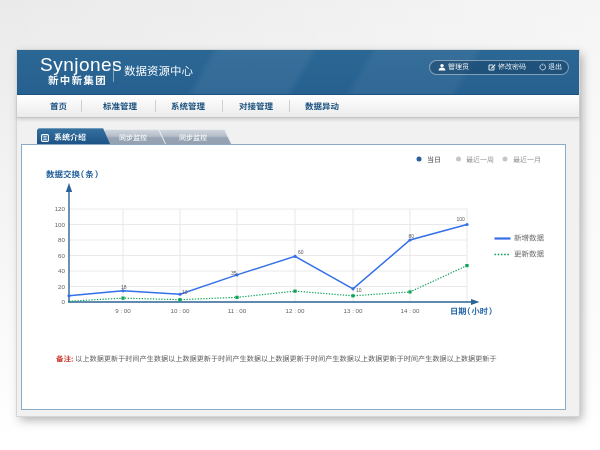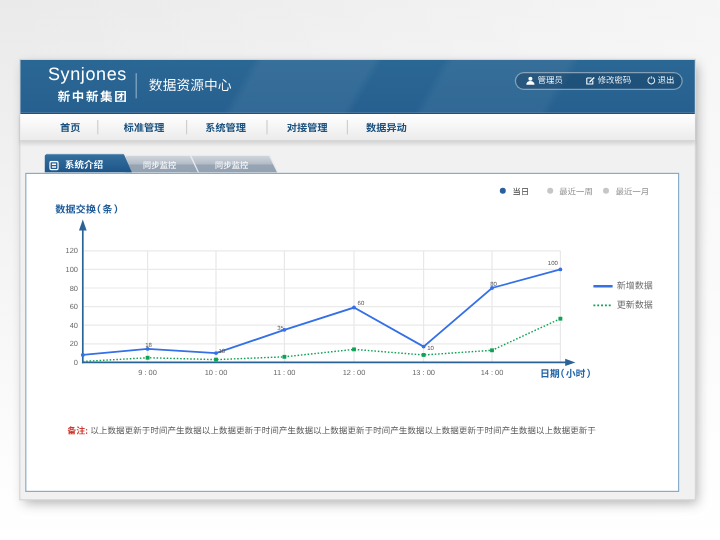--- a/index.html
+++ b/index.html
@@ -19,21 +19,21 @@
 <div class="tab" style="top:79.5px;height:14.5px;left:141px;width:73px;background:linear-gradient(#d0d5dc,#b4bdc8 45%,#97a4b4 55%,#93a1b1);clip-path:polygon(2px 0,calc(100% - 7px) 0,100% 100%,0 100%,0 2px)"></div>
 <div class="tab" style="top:78.5px;height:15.5px;left:86px;width:63px;background:#e8eaee;clip-path:polygon(2px 0,calc(100% - 7px) 0,100% 100%,0 100%,0 2px)"></div>
 <div class="tab" style="top:79.5px;height:14.5px;left:87px;width:61px;background:linear-gradient(#d0d5dc,#b4bdc8 45%,#97a4b4 55%,#93a1b1);clip-path:polygon(2px 0,calc(100% - 7px) 0,100% 100%,0 100%,0 2px)"></div>
 <div class="tab" style="left:20px;width:73px;background:linear-gradient(#35719f,#1d5488);clip-path:polygon(0 2px,2px 0,calc(100% - 7px) 0,100% 100%,0 100%);box-shadow:inset 0 1px 0 rgba(255,255,255,.3)"></div>
 <div id="panel"></div>
 <div class="nsep" style="left:64px"></div>
 <div class="nsep" style="left:138px"></div>
 <div class="nsep" style="left:205px"></div>
 <div class="nsep" style="left:272px"></div>
 </div>
-<div class="abs" style="left:40px;top:54px;width:130px;height:18px;color:#fff;font-size:15px;letter-spacing:.5px">Synjones</div>
+<div class="abs" style="left:40px;top:54px;width:130px;height:18px;color:#fff;font-size:19px;letter-spacing:.5px">Synjones</div>
 <svg style="position:absolute;left:48px;top:74.5px" width="57.70" height="10.5" viewBox="0 0 550 100" fill="#ffffff">
       <use href="#g0" x="0"></use>
       <use href="#g1" x="112"></use>
       <use href="#g0" x="225"></use>
       <use href="#g2" x="337"></use>
       <use href="#g3" x="450"></use>
     </svg>
 <div class="abs" style="left:113px;top:61px;width:1px;height:21px;background:rgba(255,255,255,.45)"></div>
 <svg style="position:absolute;left:124px;top:64.5px" width="69.00" height="11.5" viewBox="0 0 600 100" fill="#ffffff">
       <use href="#g4" x="0"></use>

